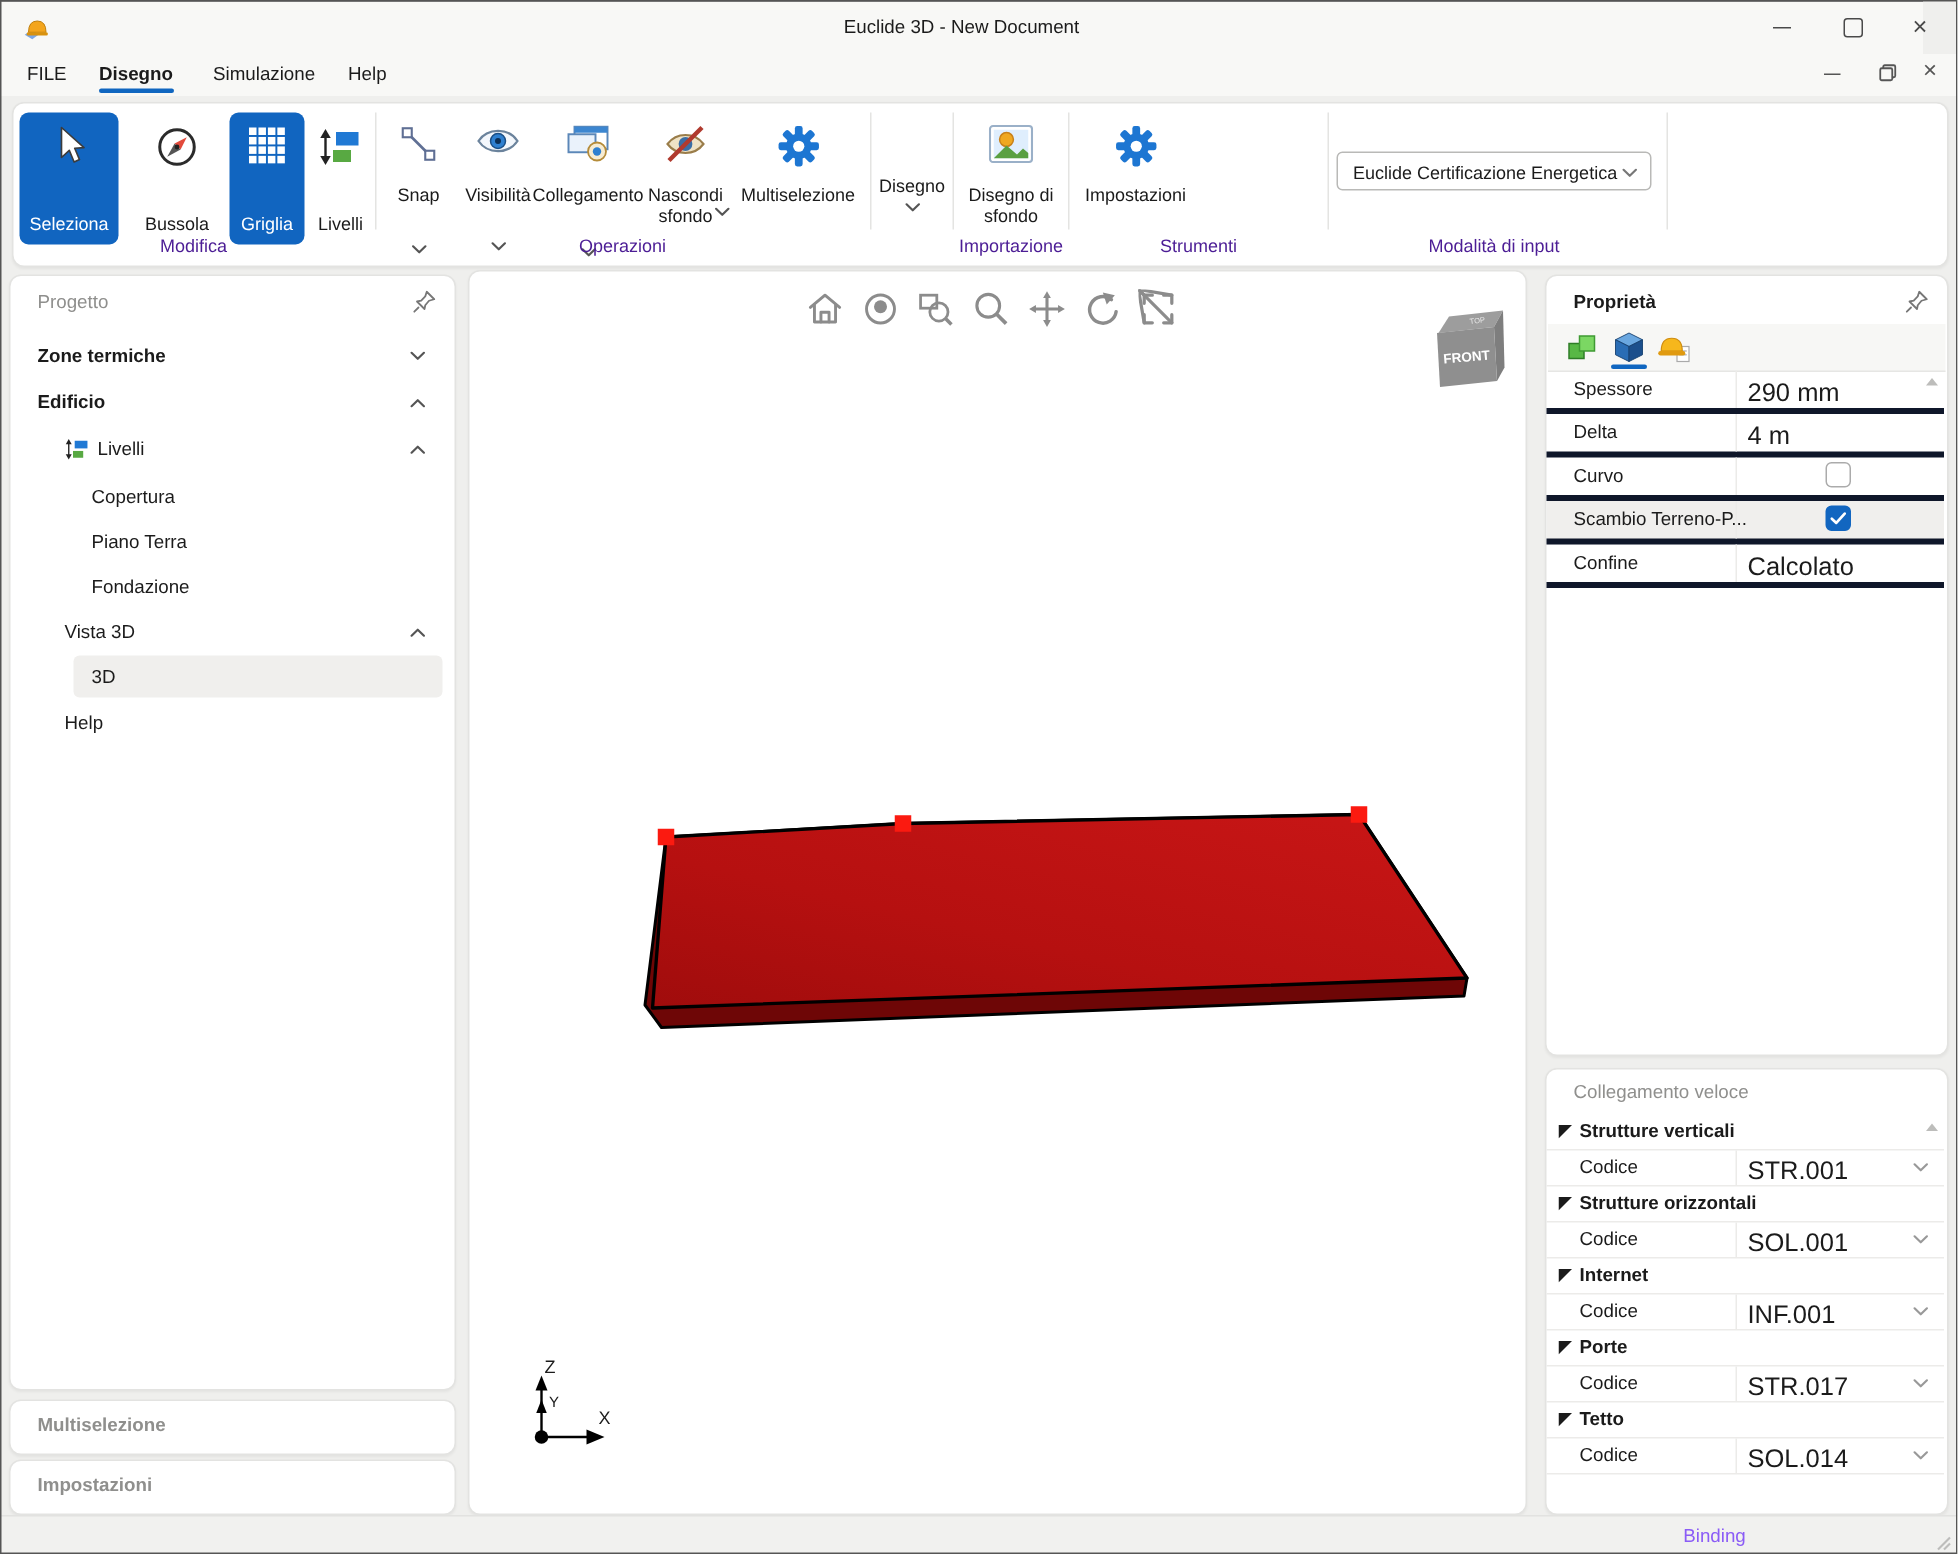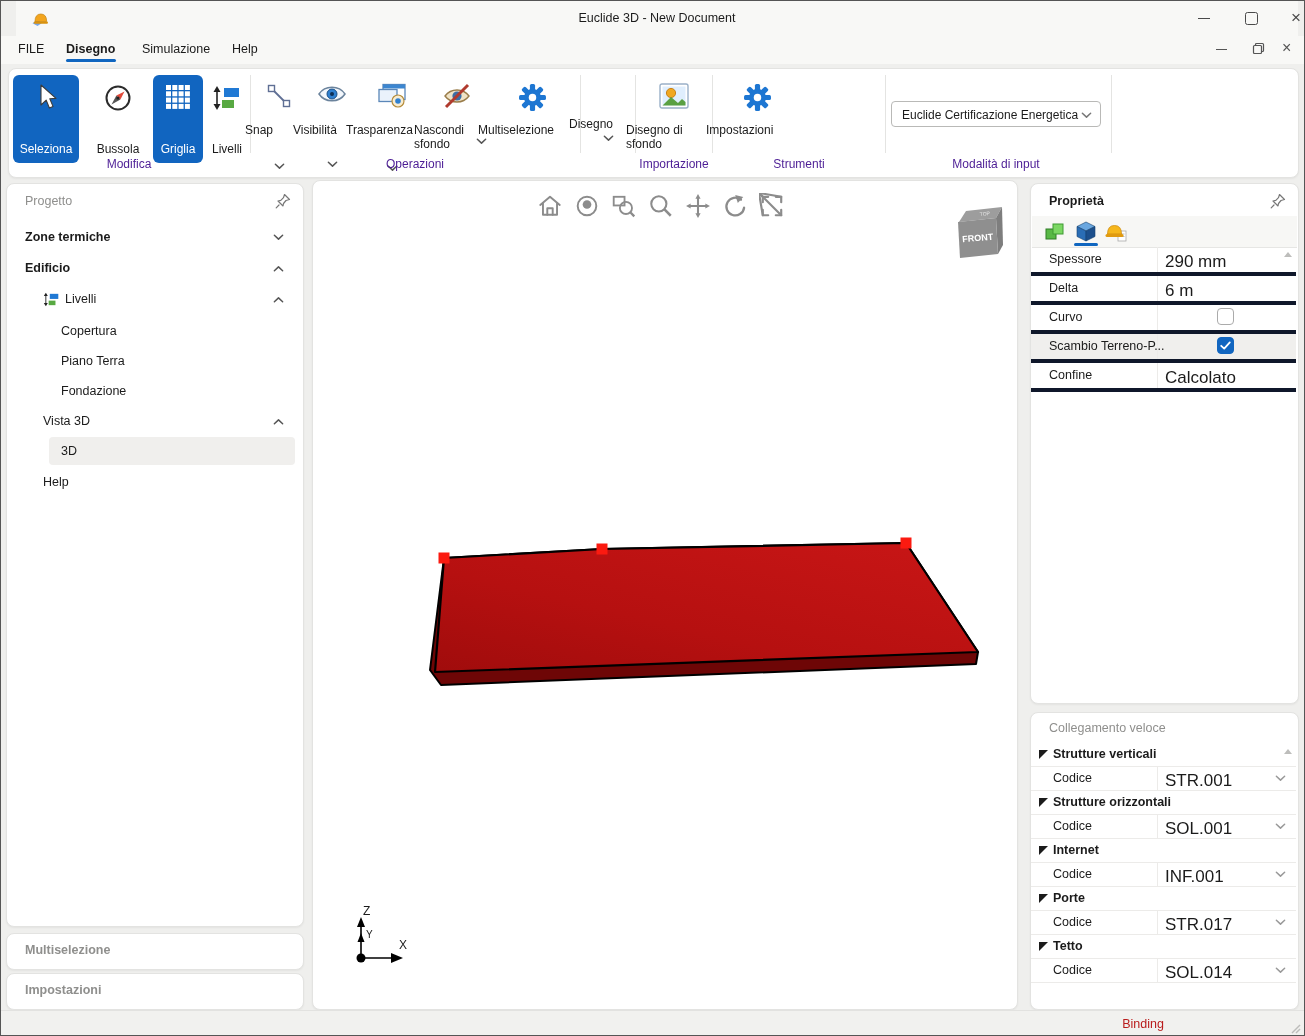--- a/index.html
+++ b/index.html
@@ -1,35 +1,35 @@
 <!DOCTYPE html>
 <html><head>
 <meta charset="utf-8">
 <style>
   html,body{margin:0;padding:0}
   body{position:relative;width:1305px;height:1036px;overflow:hidden;
        font-family:"Liberation Sans",sans-serif;background:#efefed;color:#1b1b1b;font-size:12.5px}
   .abs{position:absolute}
   .frame{position:absolute;inset:0;border:1px solid #555;pointer-events:none;z-index:60}
   
-  .titlebar{position:absolute;left:16px;top:0;width:1282px;height:36px;background:#f8f8f6;border-top:1px solid #333}
+  .titlebar{position:absolute;left:0;top:0;width:1282px;height:36px;background:#f8f8f6;border-top:1px solid #333}
   .title{position:absolute;left:0;right:0;top:10px;text-align:center;font-size:12.5px;color:#1b1b1b}
   .menubar{position:absolute;left:0;top:36px;width:1305px;height:28px;background:#f8f8f6}
   .menu-item{position:absolute;top:6px;font-size:12.5px;cursor:default}
   .menu-underline{position:absolute;height:3px;border-radius:2px;background:#1066c0;top:23px}
   .winbtn{color:#4a4a4a}
   
   .ribbon-card{position:absolute;left:8px;top:68px;width:1289px;height:108px;background:#fff;
                border:1px solid #e3e3e1;border-radius:8px;box-shadow:0 1px 2px rgba(0,0,0,.05)}
   .vsep{position:absolute;top:6px;height:78px;width:1px;background:#e4e4e2}
   .grp-label{position:absolute;top:88px;font-size:12px;color:#4c1d95;text-align:center;width:140px;margin-left:-70px}
   .rbtn-big{position:absolute;top:6px;height:88px;border-radius:6px;text-align:center;cursor:pointer}
   .rbtn-big.blue{background:#1165c0;color:#fff}
   .rbtn-big .lbl{position:absolute;left:0;right:0;bottom:7px;font-size:12px}
-  .op-btn{position:absolute;top:8px;height:78px;text-align:left;cursor:pointer}
+  .op-btn{position:absolute;top:8px;height:78px;text-align:center;cursor:pointer}
   .op-btn .icon{display:block;margin:6px auto 0 auto}
   .op-btn .lbl{position:absolute;left:-12px;right:-12px;top:46px;font-size:12px;line-height:14px;color:#1b1b1b}
   .chev{width:11px;height:7px;color:#555}
   .combo{position:absolute;left:882px;top:32px;width:210px;height:26px;border:1px solid #b9b9b7;border-radius:4px;
          background:#fff;font-size:12px;line-height:26px;padding-left:10px;box-sizing:border-box;cursor:pointer}
   .combo .chev{position:absolute;right:8px;top:10px;color:#777}
   
   .card{position:absolute;background:#fff;border:1px solid #e3e3e1;border-radius:8px;box-shadow:0 1px 2px rgba(0,0,0,.05)}
   .panel-head{position:absolute;left:18px;top:10px;font-size:12.5px;color:#8f8f8d}
   .panel-head.dark{color:#1b1b1b;font-weight:bold}
@@ -202,21 +202,21 @@
       </svg>
   </div>
   <div class="op-btn" style="left:349px;width:68px">
     <svg class="icon" width="30" height="26" viewBox="0 0 30 26">
       <rect x="6" y="1.5" width="22" height="15" fill="#fff" stroke="#5b87b8" stroke-width="1.3"></rect>
       <rect x="6" y="1.5" width="22" height="4" fill="#3c86d0"></rect>
       <rect x="2" y="6.5" width="18" height="12" fill="#eaf2fb" stroke="#5b87b8" stroke-width="1.3"></rect>
       <circle cx="21" cy="18" r="6" fill="#f7ecd2" stroke="#b58c3a" stroke-width="1.2"></circle>
       <circle cx="21" cy="18" r="2.8" fill="#2f80d0"></circle>
     </svg>
-    <div class="lbl">Trasparenza</div>
+    <div class="lbl">Collegamento</div>
     <svg class="chev" style="margin:56px auto 0">
         <use href="#sym-chev"></use>
       </svg>
   </div>
   <div class="op-btn" style="left:417px;width:62px">
     <svg class="icon" width="30" height="26" viewBox="0 0 30 26">
       <path d="M3,13 C9,5 21,5 27,13 C21,21 9,21 3,13 Z" fill="#f0e3c6" stroke="#9a7d4a" stroke-width="1.4"></path>
       <circle cx="15" cy="13" r="4.6" fill="#3b6ea5"></circle>
       <line x1="4" y1="24" x2="26" y2="2" stroke="#b03a2e" stroke-width="3"></line>
     </svg>
@@ -439,21 +439,21 @@
     </svg>
   </div>
 
   <div class="abs" style="left:0;top:63px;width:265px">
     <div class="grow">
       <div class="gname">Spessore</div>
       <div class="gval">290 mm</div>
     </div>
     <div class="grow">
       <div class="gname">Delta</div>
-      <div class="gval">6 m</div>
+      <div class="gval">4 m</div>
     </div>
     <div class="grow">
       <div class="gname">Curvo</div>
       <div class="cb"></div>
     </div>
     <div class="grow sel">
       <div class="gname">Scambio Terreno-P...</div>
       <div class="cb checked">
         <svg width="15" height="15" viewBox="0 0 15 15">
           <polyline points="3.2,7.8 6.2,10.6 11.8,4.4" fill="none" stroke="#fff" stroke-width="1.8" stroke-linecap="round" stroke-linejoin="round"></polyline>
@@ -539,21 +539,21 @@
       <div class="gval">SOL.014</div>
       <svg class="chev">
           <use href="#sym-chev"></use>
         </svg>
     </div>
   </div>
   <div class="scrollarrow" style="right:6px;top:36px"></div>
 </div>
 
 <div class="statusbar">
-  <div class="abs" style="left:1103px;top:6px;width:80px;text-align:center;color:#b91c1c;font-size:12.5px">Binding</div>
+  <div class="abs" style="left:1103px;top:6px;width:80px;text-align:center;color:#8b5cf6;font-size:12.5px">Binding</div>
   <svg class="abs" style="left:1290px;top:12px" width="11" height="11" viewBox="0 0 11 11">
     <g stroke="#bdbdbb" stroke-width="1.4">
       <line x1="10" y1="2" x2="2" y2="10"></line>
         <line x1="10" y1="6" x2="6" y2="10"></line>
         <line x1="10" y1="10" x2="10" y2="10"></line>
     </g>
   </svg>
 </div>
 
 </body></html>

